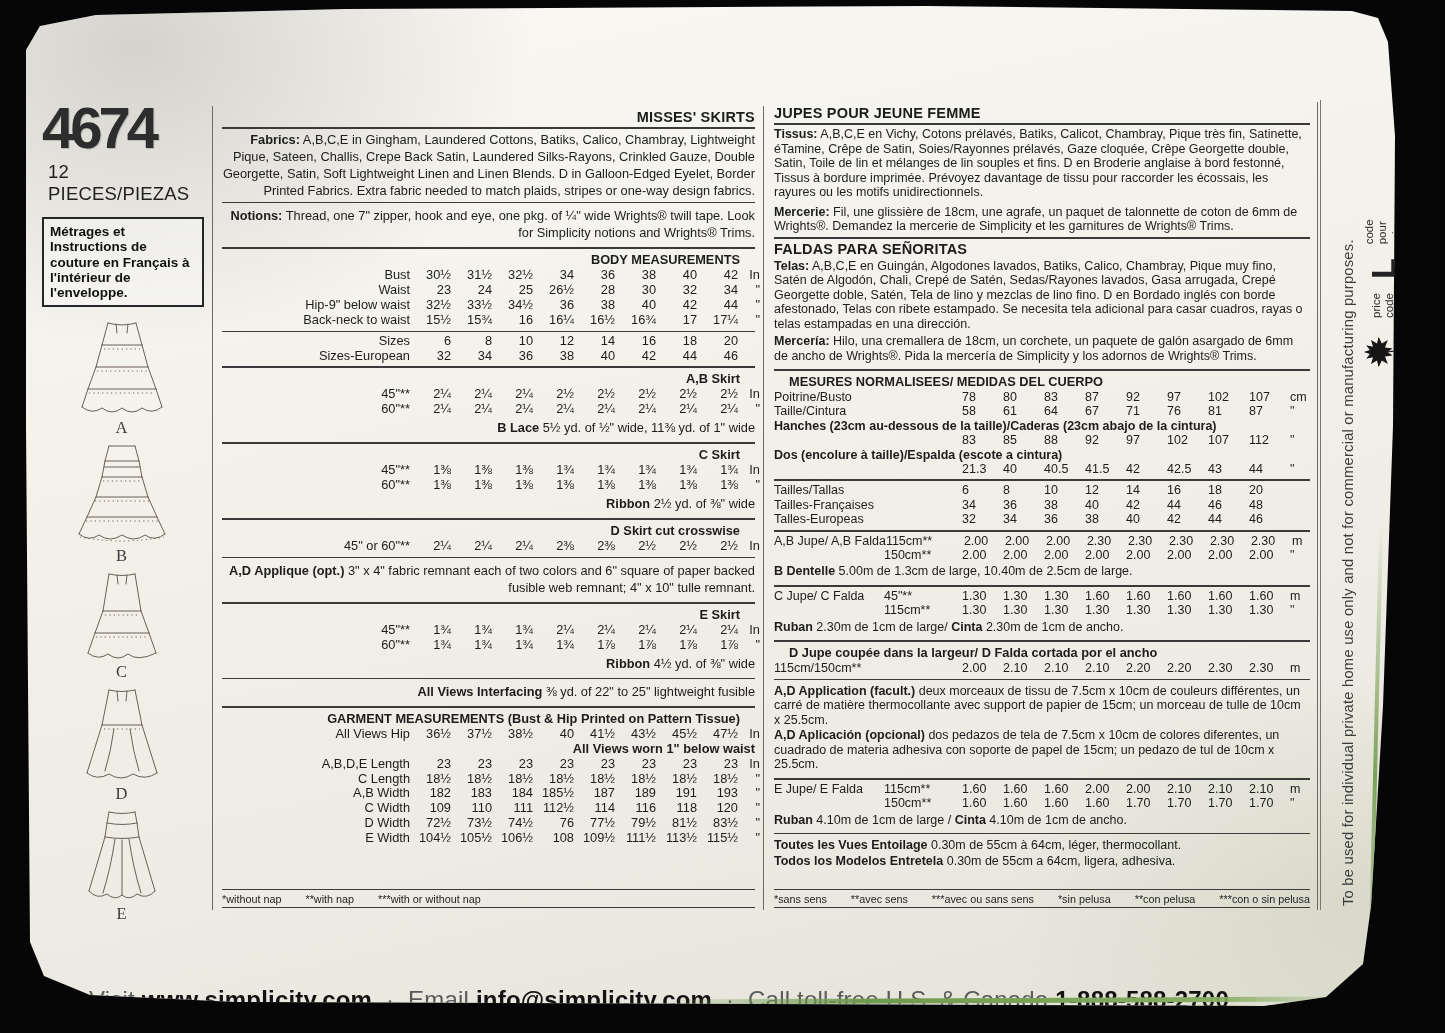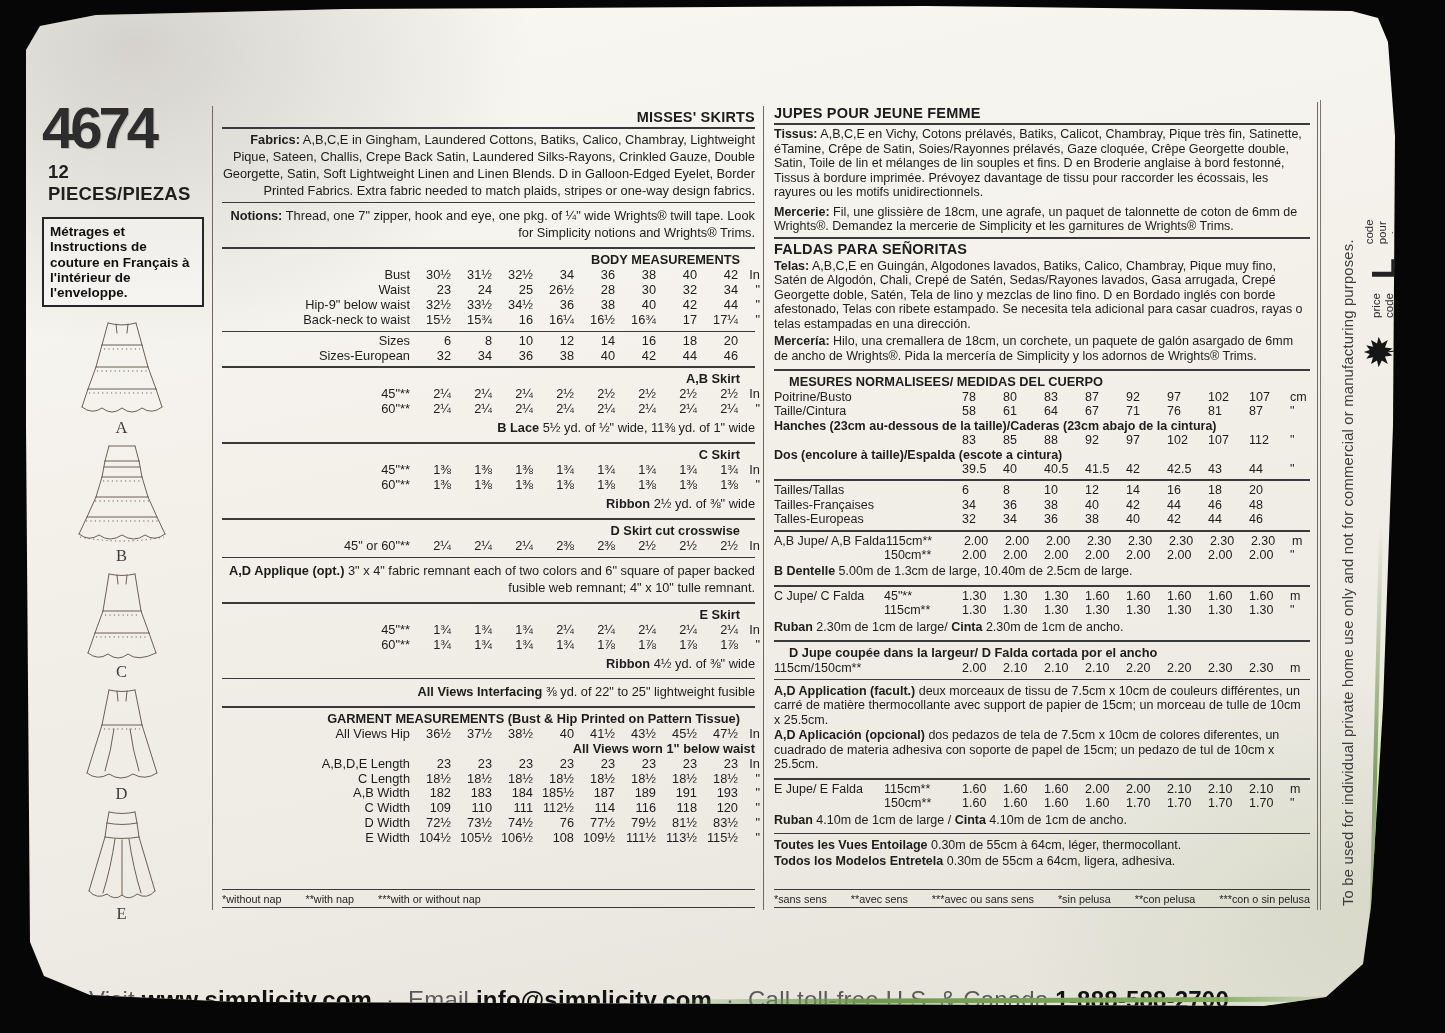--- a/index.html
+++ b/index.html
@@ -16,21 +16,21 @@
   .edge-green{position:absolute;left:640px;top:992px;width:680px;height:5px;
     background:linear-gradient(90deg,rgba(110,150,80,0),#6f9a50 30%,#86ad62 80%,rgba(110,150,80,0));
     transform:rotate(-0.25deg);}
   .edge-green2{position:absolute;left:1348px;top:520px;width:4px;height:420px;
     background:linear-gradient(180deg,rgba(110,150,80,0),#7aa35a 60%,rgba(110,150,80,.2));transform:rotate(1.4deg);}
 
   
   .leftcol{position:absolute;left:16px;top:96px;width:168px;}
   .pattern-num{font-size:58px;font-weight:800;letter-spacing:-4px;color:#2d2d2d;line-height:.9;
     text-shadow:1px 1px 0 rgba(160,160,160,.55);}
-  .pieces{font-size:18.5px;color:#1f1f1f;margin:7px 0 12px 6px;letter-spacing:.2px;font-weight:bold;}
+  .pieces{font-size:18.5px;color:#1f1f1f;margin:7px 0 12px 6px;letter-spacing:.2px;}
   .french-box{border:2px solid #262626;padding:5px 6px;width:146px;font-size:13.5px;font-weight:700;
     line-height:1.13;color:#101010;background:rgba(255,255,255,.35);}
   .views{margin-top:10px;}
   .view{margin:3px 0 2px;text-align:center;width:160px;}
   .view svg{display:block;margin:0 auto;}
   .view figcaption{font-family:"Liberation Serif", serif;font-size:16.5px;letter-spacing:1px;color:#3c3c3c;margin-top:1px;}
 
   
   .col{position:absolute;display:flex;flex-direction:column;box-sizing:border-box;}
   .english{left:186px;top:100px;width:552px;height:804px;border-left:1px solid #6e6a62;
@@ -495,21 +495,21 @@
             <span class="mval">102</span>
             <span class="mval">107</span>
             <span class="mval">112</span>
             <span class="munit">"</span>
           </div>
           <div class="mrow full">
             <span class="mlabel">Dos (encolure à taille)/Espalda (escote a cintura)</span>
           </div>
           <div class="mrow">
             <span class="mlabel"></span>
-            <span class="mval">39.5</span>
+            <span class="mval">21.3</span>
             <span class="mval">40</span>
             <span class="mval">40.5</span>
             <span class="mval">41.5</span>
             <span class="mval">42</span>
             <span class="mval">42.5</span>
             <span class="mval">43</span>
             <span class="mval">44</span>
             <span class="munit">"</span>
           </div>
         </div>

